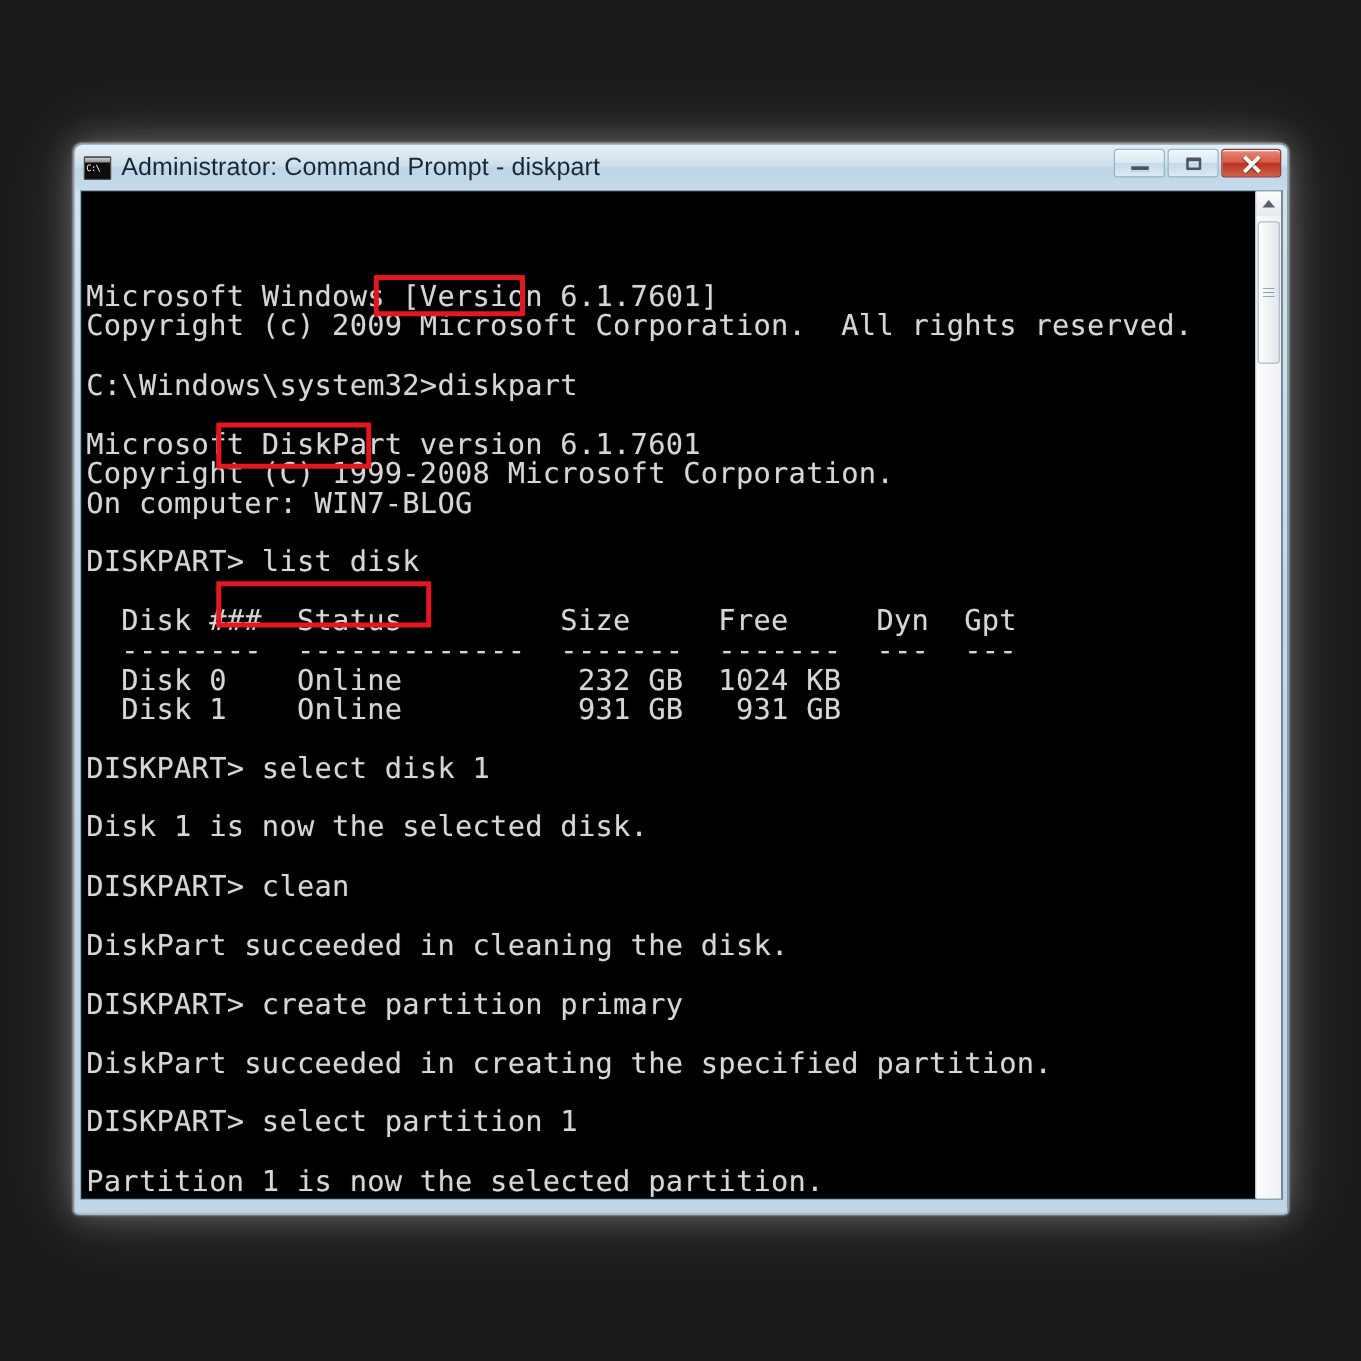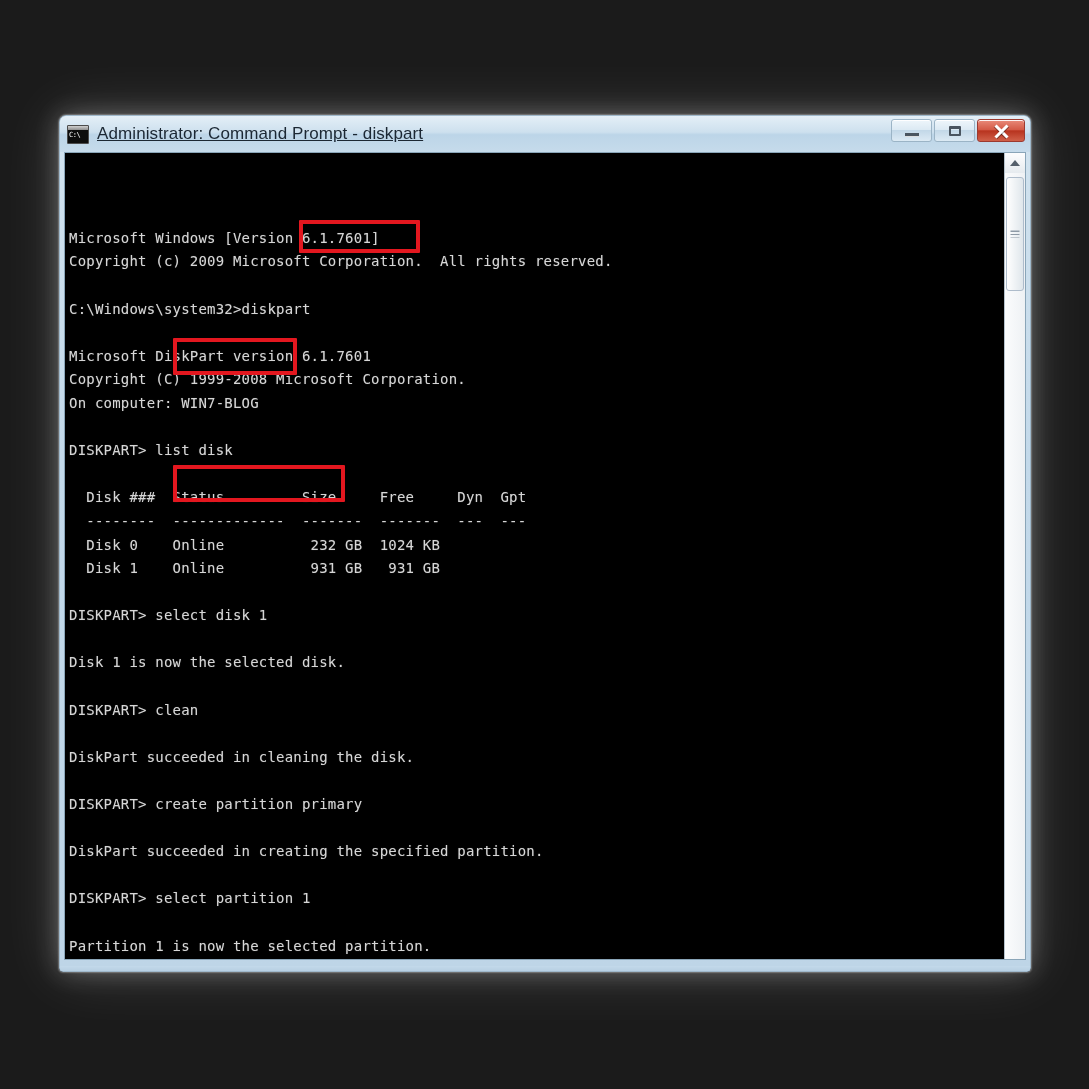--- a/index.html
+++ b/index.html
@@ -85,25 +85,24 @@
     top: 4px;
     font-family: "DejaVu Sans Mono", monospace;
     font-size: 7px;
     line-height: 11px;
     color: #ffffff;
     letter-spacing: -0.5px;
   }
 
   #title-text {
     font-family: "Liberation Sans", sans-serif;
-    font-size: 17px;
+    font-size: 20px;
     color: #1b2733;
     white-space: nowrap;
     letter-spacing: 0.1px;
-    text-decoration: underline;
   }
 
   
   #window-controls {
     position: absolute;
     right: 5px;
     top: 3px;
     display: flex;
     gap: 2px;
   }
@@ -166,21 +165,21 @@
     display: flex;
     box-sizing: border-box;
     overflow: hidden;
   }
 
   #console-text {
     flex: 1 1 auto;
     position: relative;
     padding: 3px 0 0 4px;
     font-family: "DejaVu Sans Mono", monospace;
-    font-size: 14px;
+    font-size: 23px;
     line-height: 23.6px;
     color: #d6d6d6;
     white-space: pre;
     letter-spacing: 0.2px;
     overflow: hidden;
     text-shadow: 0 0 1px rgba(200,200,200,0.35);
   }
   .line { height: 23.6px; }
   .line.blank { color: transparent; }
 

